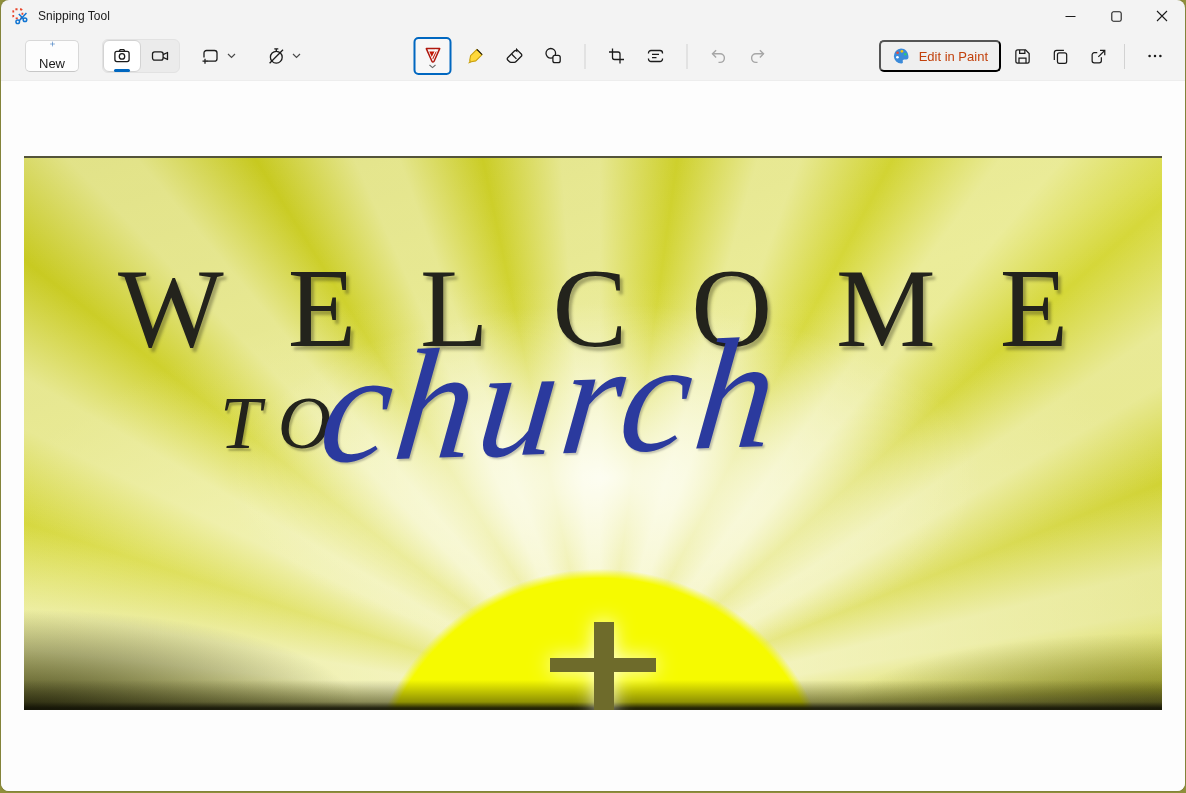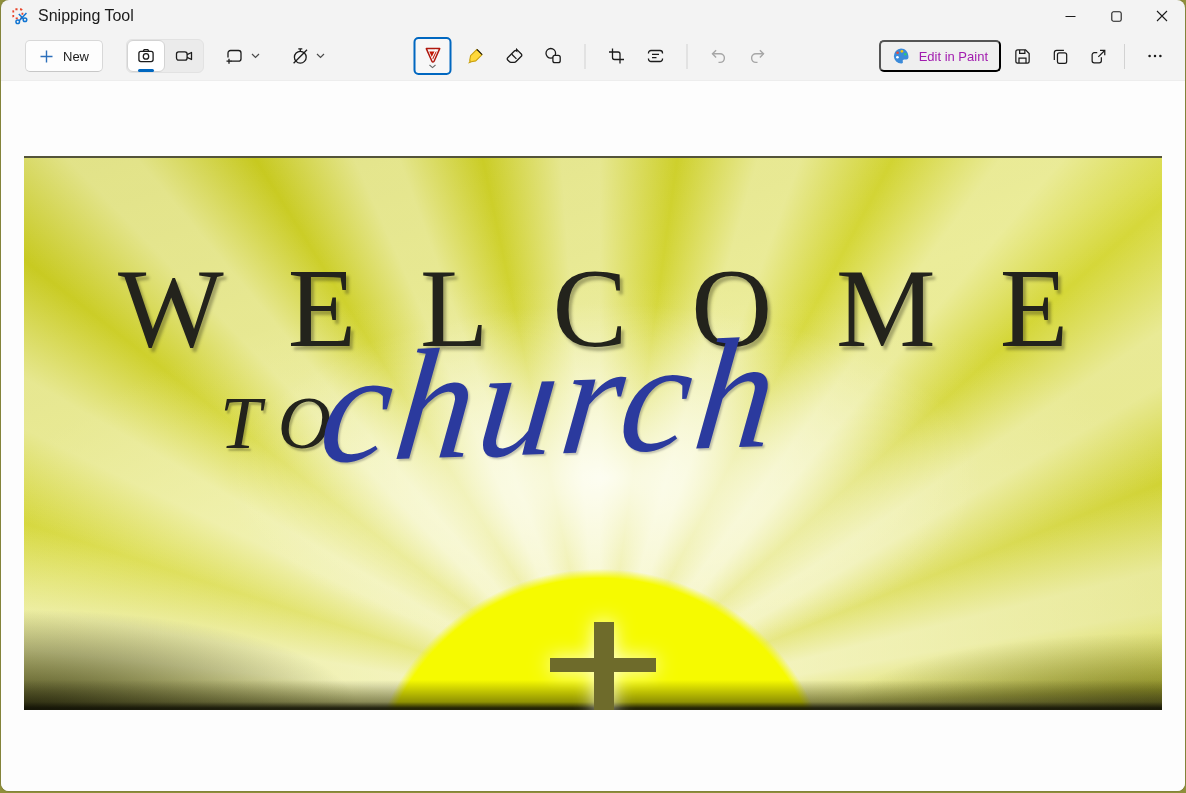--- a/index.html
+++ b/index.html
@@ -11,32 +11,32 @@
   }
   .window {
     position:absolute; left:1px; right:1px; top:0; bottom:2px;
     background:#f3f3f3; border-radius:8px; overflow:hidden;
     box-shadow:0 0 0 1px rgba(110,110,60,.35);
   }
 
   
   .titlebar { height:32px; display:flex; align-items:center; }
   .app-icon { margin-left:11px; width:17px; height:17px; }
-  .app-title { margin-left:9px; font-size:16px; color:#1b1b1b; }
+  .app-title { margin-left:9px; font-size:12px; color:#1b1b1b; }
   .win-controls { margin-left:auto; display:flex; height:32px; }
   .win-btn { width:46px; height:32px; display:flex; align-items:center; justify-content:center; }
   .win-btn svg { display:block; }
 
   
   .toolbar { position:relative; height:48px; display:flex; align-items:center; }
   .tb-left { display:flex; align-items:center; margin-left:24px; }
   .btn-new {
     display:flex; align-items:center; gap:9px; height:32px; padding:0 13px;
     background:#fdfdfd; border:1px solid #d8d8d8; border-bottom-color:#c7c7c7;
-    border-radius:5px; font-size:13px; color:#1b1b1b;
+    border-radius:5px; font-size:13px; color:#1b1b1b;flex-direction:column;
   }
   .mode-toggle {
     margin-left:23px; display:flex; height:34px; background:#ebebeb;
     border:1px solid #e2e2e2; border-radius:6px; overflow:visible;
   }
   .mode-seg { width:38px; height:32px; display:flex; align-items:center; justify-content:center; position:relative; border-radius:6px; }
   .mode-seg.selected { background:#fff; border:1px solid #d3d3d3; }
   .mode-indicator {
     position:absolute; bottom:-1px; left:50%; transform:translateX(-50%);
     width:16px; height:3px; border-radius:2px; background:#0067c0;
@@ -46,21 +46,21 @@
 
   .tb-center { position:absolute; left:50%; transform:translateX(-50%); display:flex; align-items:center; gap:9px; }
   .tool-btn { width:30px; height:30px; display:flex; align-items:center; justify-content:center; border-radius:5px; position:relative; }
   .tool-btn.selected {
     width:38px; height:38px; border:2px solid #0067c0; background:#f7f7f7;
     flex-direction:column; gap:0; padding-top:3px;
   }
   .tb-sep { width:1px; height:25px; background:#d2d2d2; margin:0 7px; }
 
   .tb-right { margin-left:auto; display:flex; align-items:center; margin-right:13px; }
-  .btn-edit-paint { display:flex; align-items:center; gap:9px; height:32px; padding:0 11px; border-radius:5px; font-size:13px; color:#a21caf; }
+  .btn-edit-paint { display:flex; align-items:center; gap:9px; height:32px; padding:0 11px; border-radius:5px; font-size:13px; color:#c2410c; }
   .icon-btn { width:34px; height:32px; display:flex; align-items:center; justify-content:center; border-radius:5px; margin-left:4px; }
 
   
   .canvas { position:absolute; left:0; right:0; top:80px; bottom:0; background:#fdfdfd; border-top:1px solid #ededed; }
 
   .snip-image {
     position:absolute; left:23px; top:75px; width:1138px; height:554px;
     border-top:2px solid #54543a;
     overflow:hidden;
     background:

